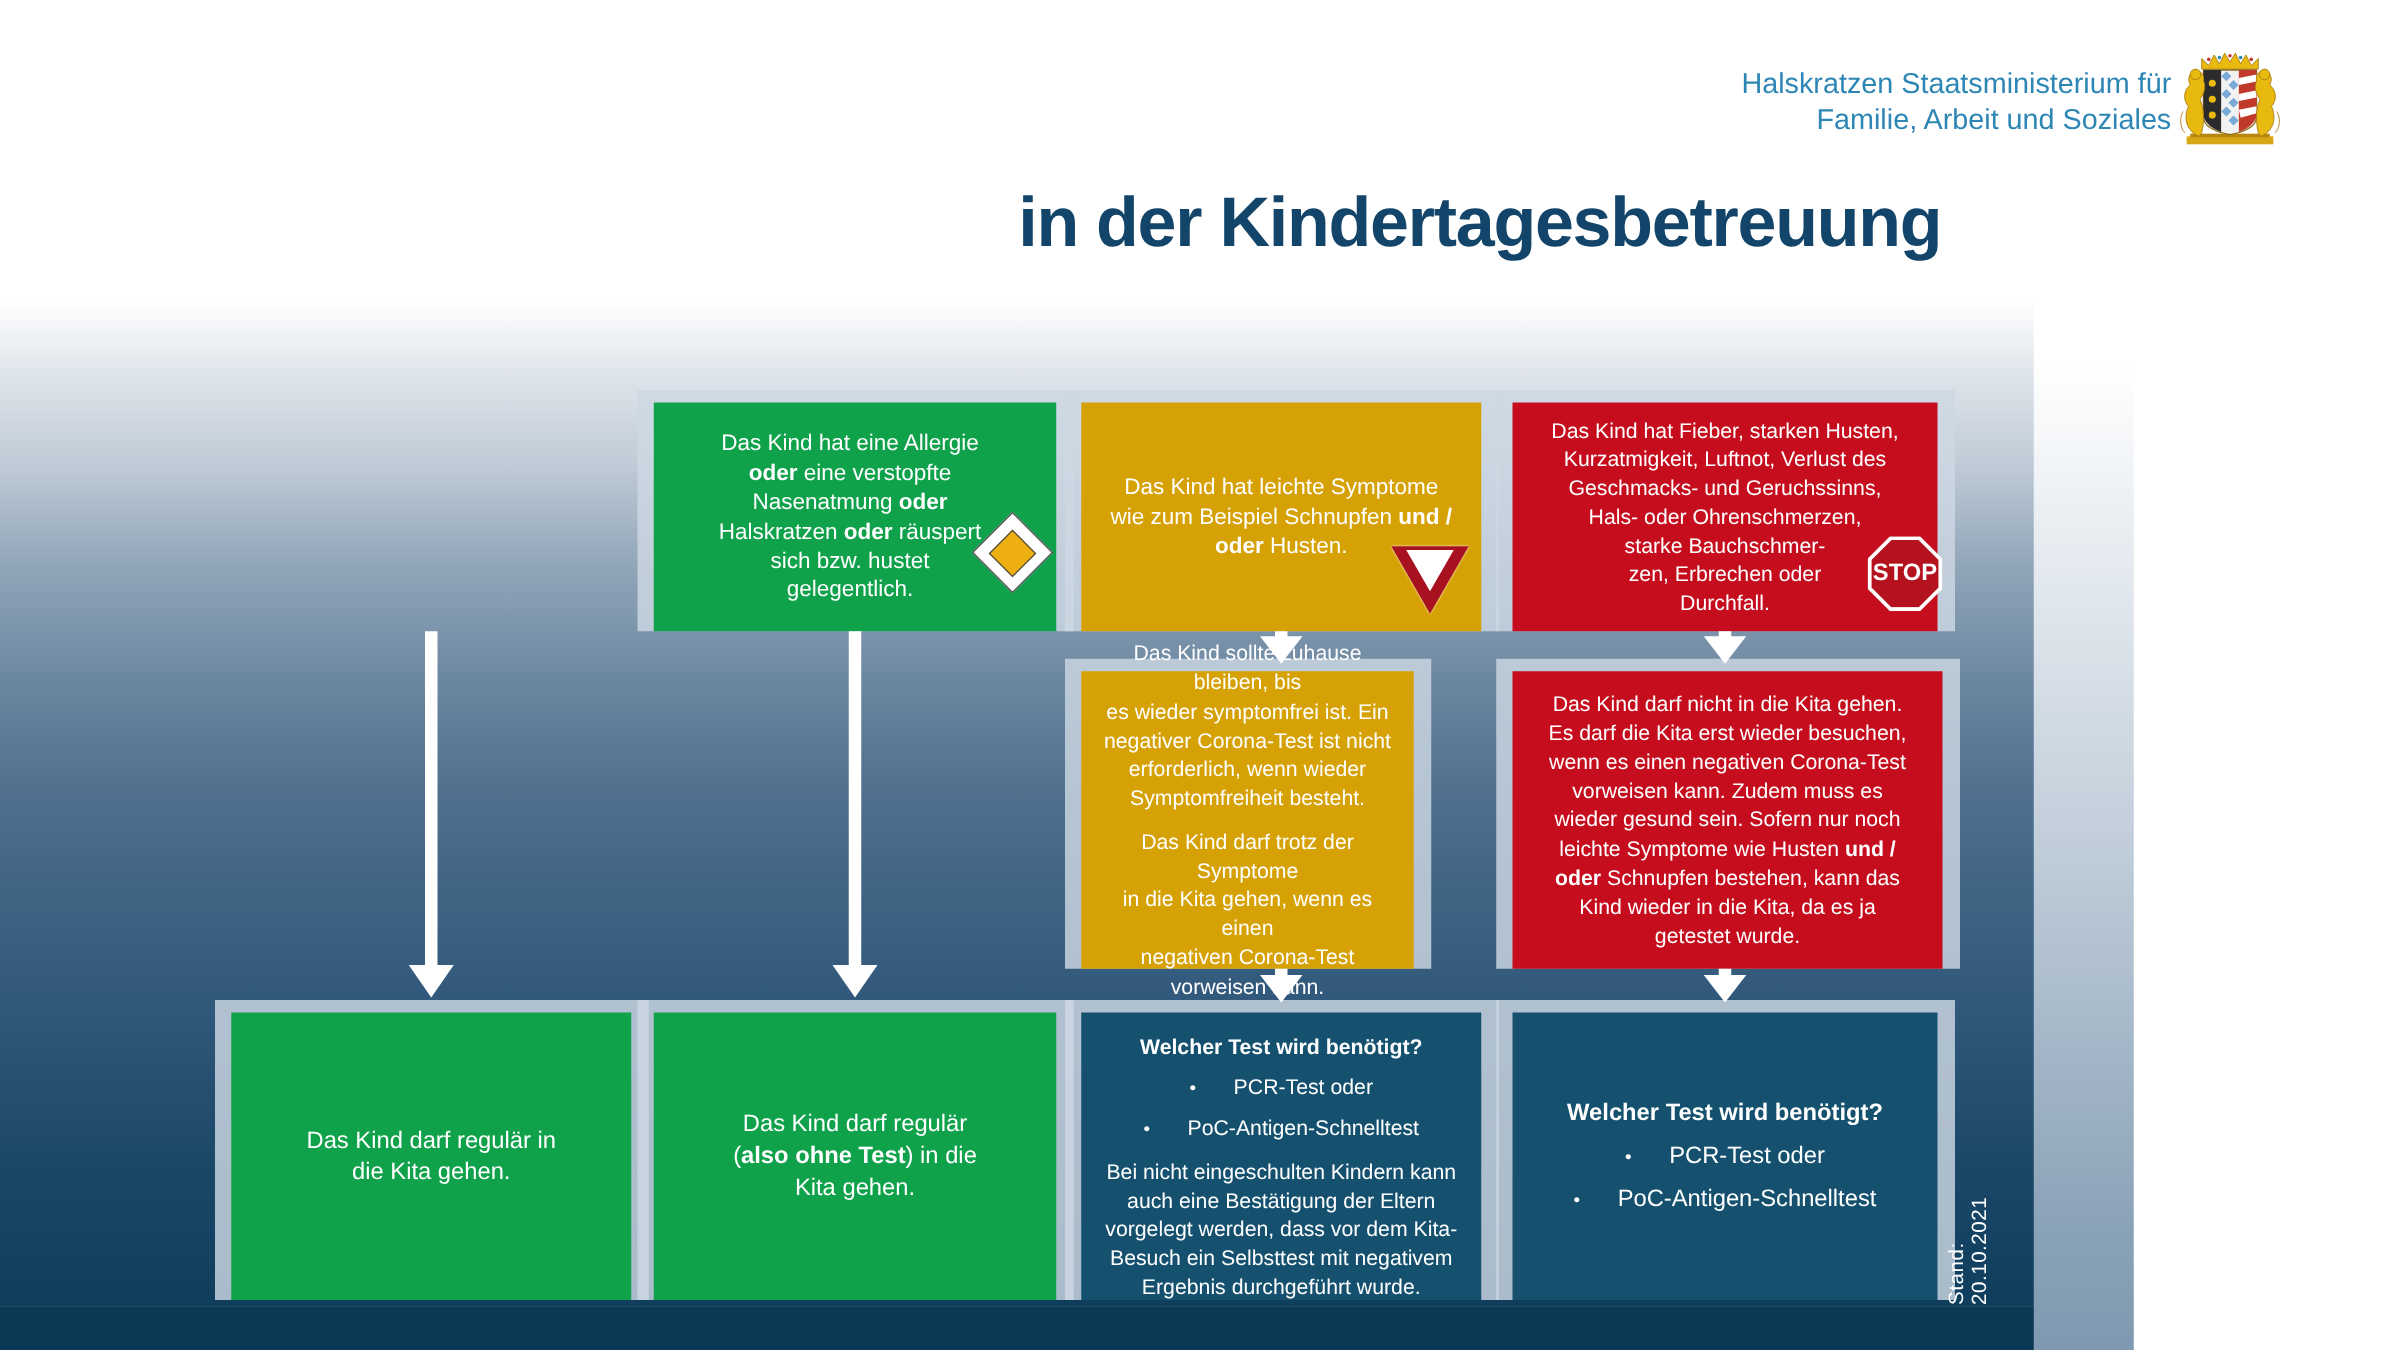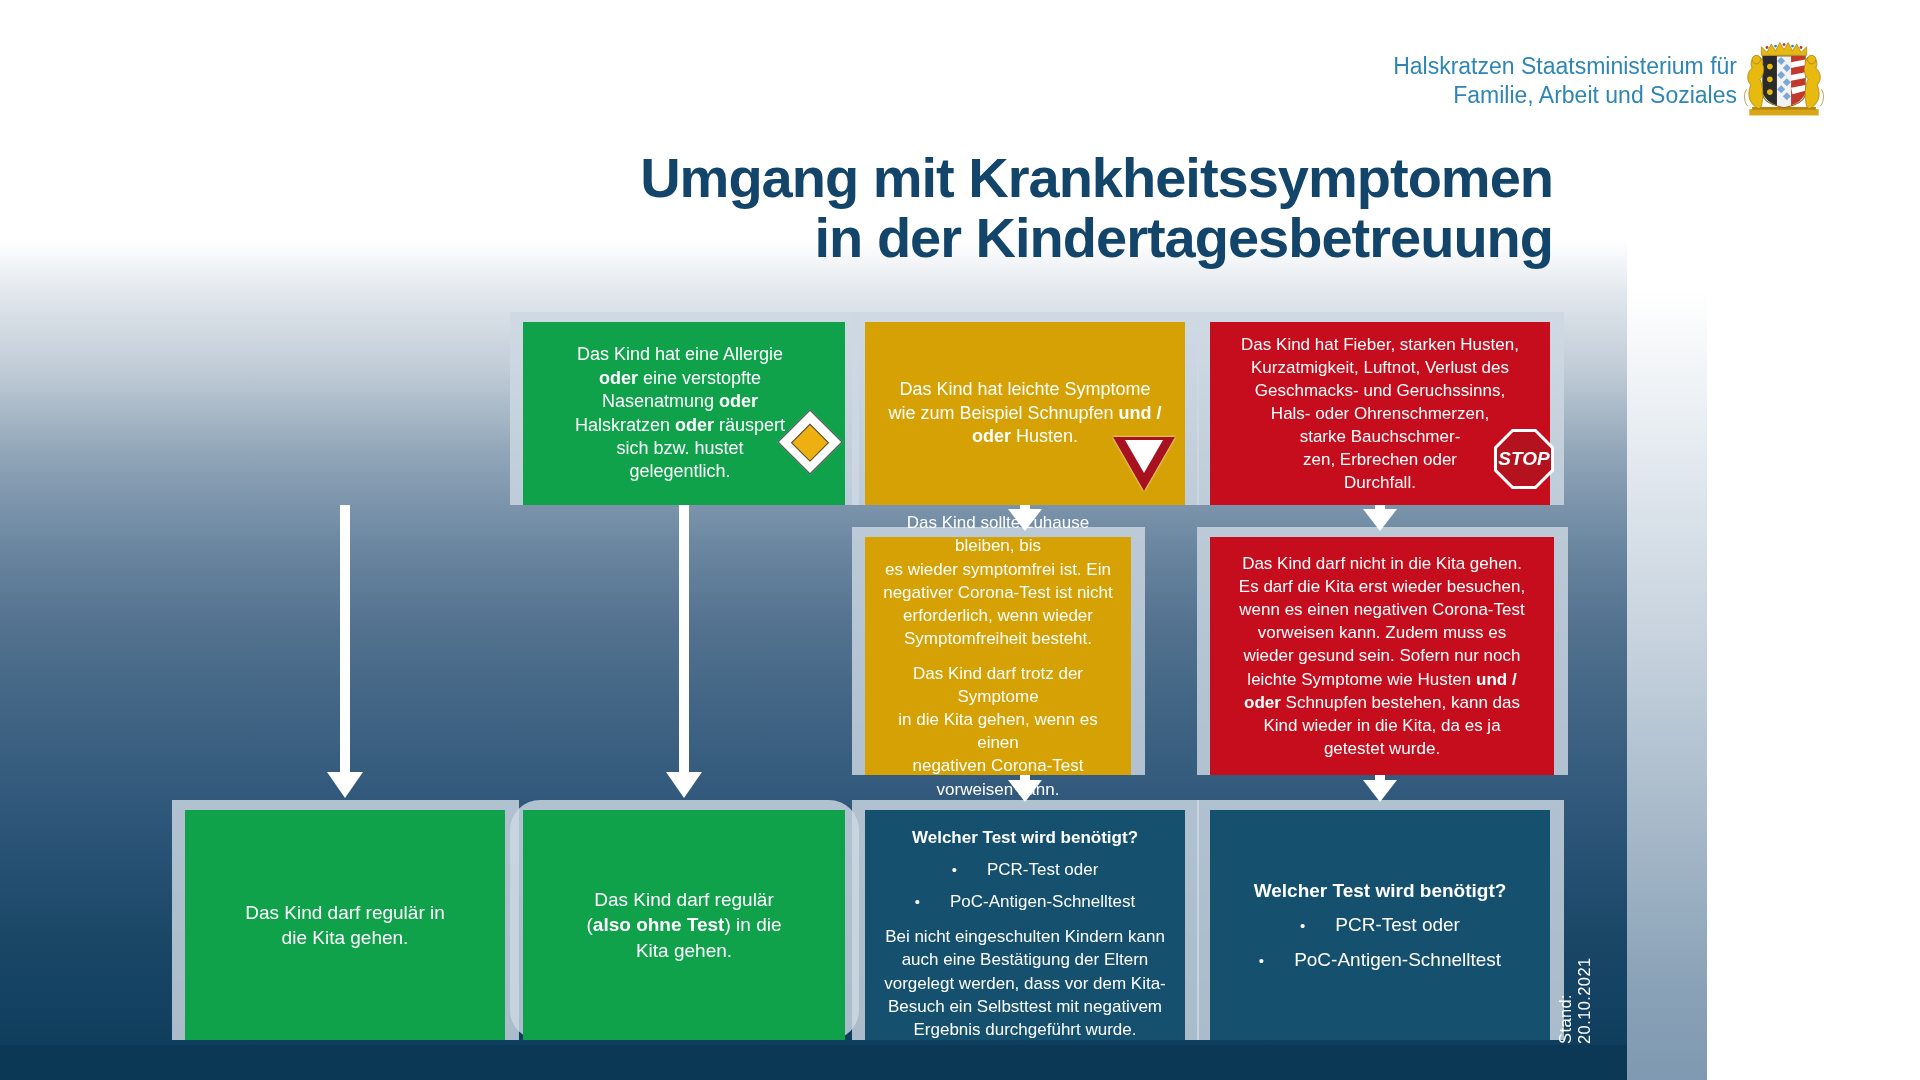--- a/index.html
+++ b/index.html
@@ -117,21 +117,20 @@
       <path d="M30,100 C16,94 12,80 18,66 C12,60 12,48 20,42 C16,34 20,26 27,26 C33,26 36,31 35,37 C38,44 36,52 31,58 C36,68 36,84 33,96 Z"></path>
       <circle cx="26" cy="30" r="6"></circle>
       <path d="M14,96 C8,90 8,78 12,72" fill="none"></path>
       <path d="M100,100 C114,94 118,80 112,66 C118,60 118,48 110,42 C114,34 110,26 103,26 C97,26 94,31 95,37 C92,44 94,52 99,58 C94,68 94,84 97,96 Z"></path>
       <circle cx="104" cy="30" r="6"></circle>
       <path d="M116,96 C122,90 122,78 118,72" fill="none"></path>
     </g>
   </svg>
 
   <div class="title">
-    <div>Umgang mit Krankheitssymptomen</div>
     <div>in der Kindertagesbetreuung</div>
   </div>
 
 
   <div class="bw" style="left:510px;top:312px;width:349px;height:193px;">
     <div class="box green fs18" style="padding-right:20px;">
         <div class="blk blk-text"><span><span>Das Kind hat eine Allergie
 </span><b>oder</b><span> eine verstopfte
 Nasenatmung </span><b>oder</b><span>
 Halskratzen </span><b>oder</b><span> räuspert
@@ -157,21 +156,21 @@
   <div class="bw" style="left:1197px;top:312px;width:367px;height:193px;">
     <div class="box red fs17">
         <div class="blk blk-text"><span><span>Das Kind hat Fieber, starken Husten,
 Kurzatmigkeit, Luftnot, Verlust des
 Geschmacks- und Geruchssinns,
 Hals- oder Ohrenschmerzen,
 starke Bauchschmer-
 zen, Erbrechen oder
 Durchfall.</span></span></div>
       </div>
-    <div class="sign sign-stop" style="right:10px;bottom:16px;font-style:italic;">
+    <div class="sign sign-stop" style="right:10px;bottom:16px;">
       <div class="inner">
           <span class="stop-label">STOP</span>
         </div>
     </div>
   </div>
 
   <div class="bw" style="left:852px;top:527px;width:293px;height:248px;">
     <div class="box yellow fs17">
         <div class="blk blk-text"><span><span>Das Kind sollte zuhause bleiben, bis
 es wieder symptomfrei ist. Ein
@@ -199,21 +198,21 @@
       </div>
   </div>
 
   <div class="bw" style="left:172px;top:800px;width:347px;height:240px;">
     <div class="box green fs19">
         <div class="blk blk-text"><span><span>Das Kind darf regulär in
 die Kita gehen.</span></span></div>
       </div>
   </div>
 
-  <div class="bw" style="left:510px;top:800px;width:349px;height:240px;border-radius:30px;">
+  <div class="bw" style="left:510px;top:800px;width:349px;height:240px;">
     <div class="box green fs19">
         <div class="blk blk-text"><span><span>Das Kind darf regulär
 (</span><b>also ohne Test</b><span>) in die
 Kita gehen.</span></span></div>
       </div>
   </div>
 
   <div class="bw" style="left:852px;top:800px;width:347px;height:240px;">
     <div class="box blue fs17 top-align">
         <div class="blk blk-heading"><span><span>Welcher Test wird benötigt?</span></span></div>

